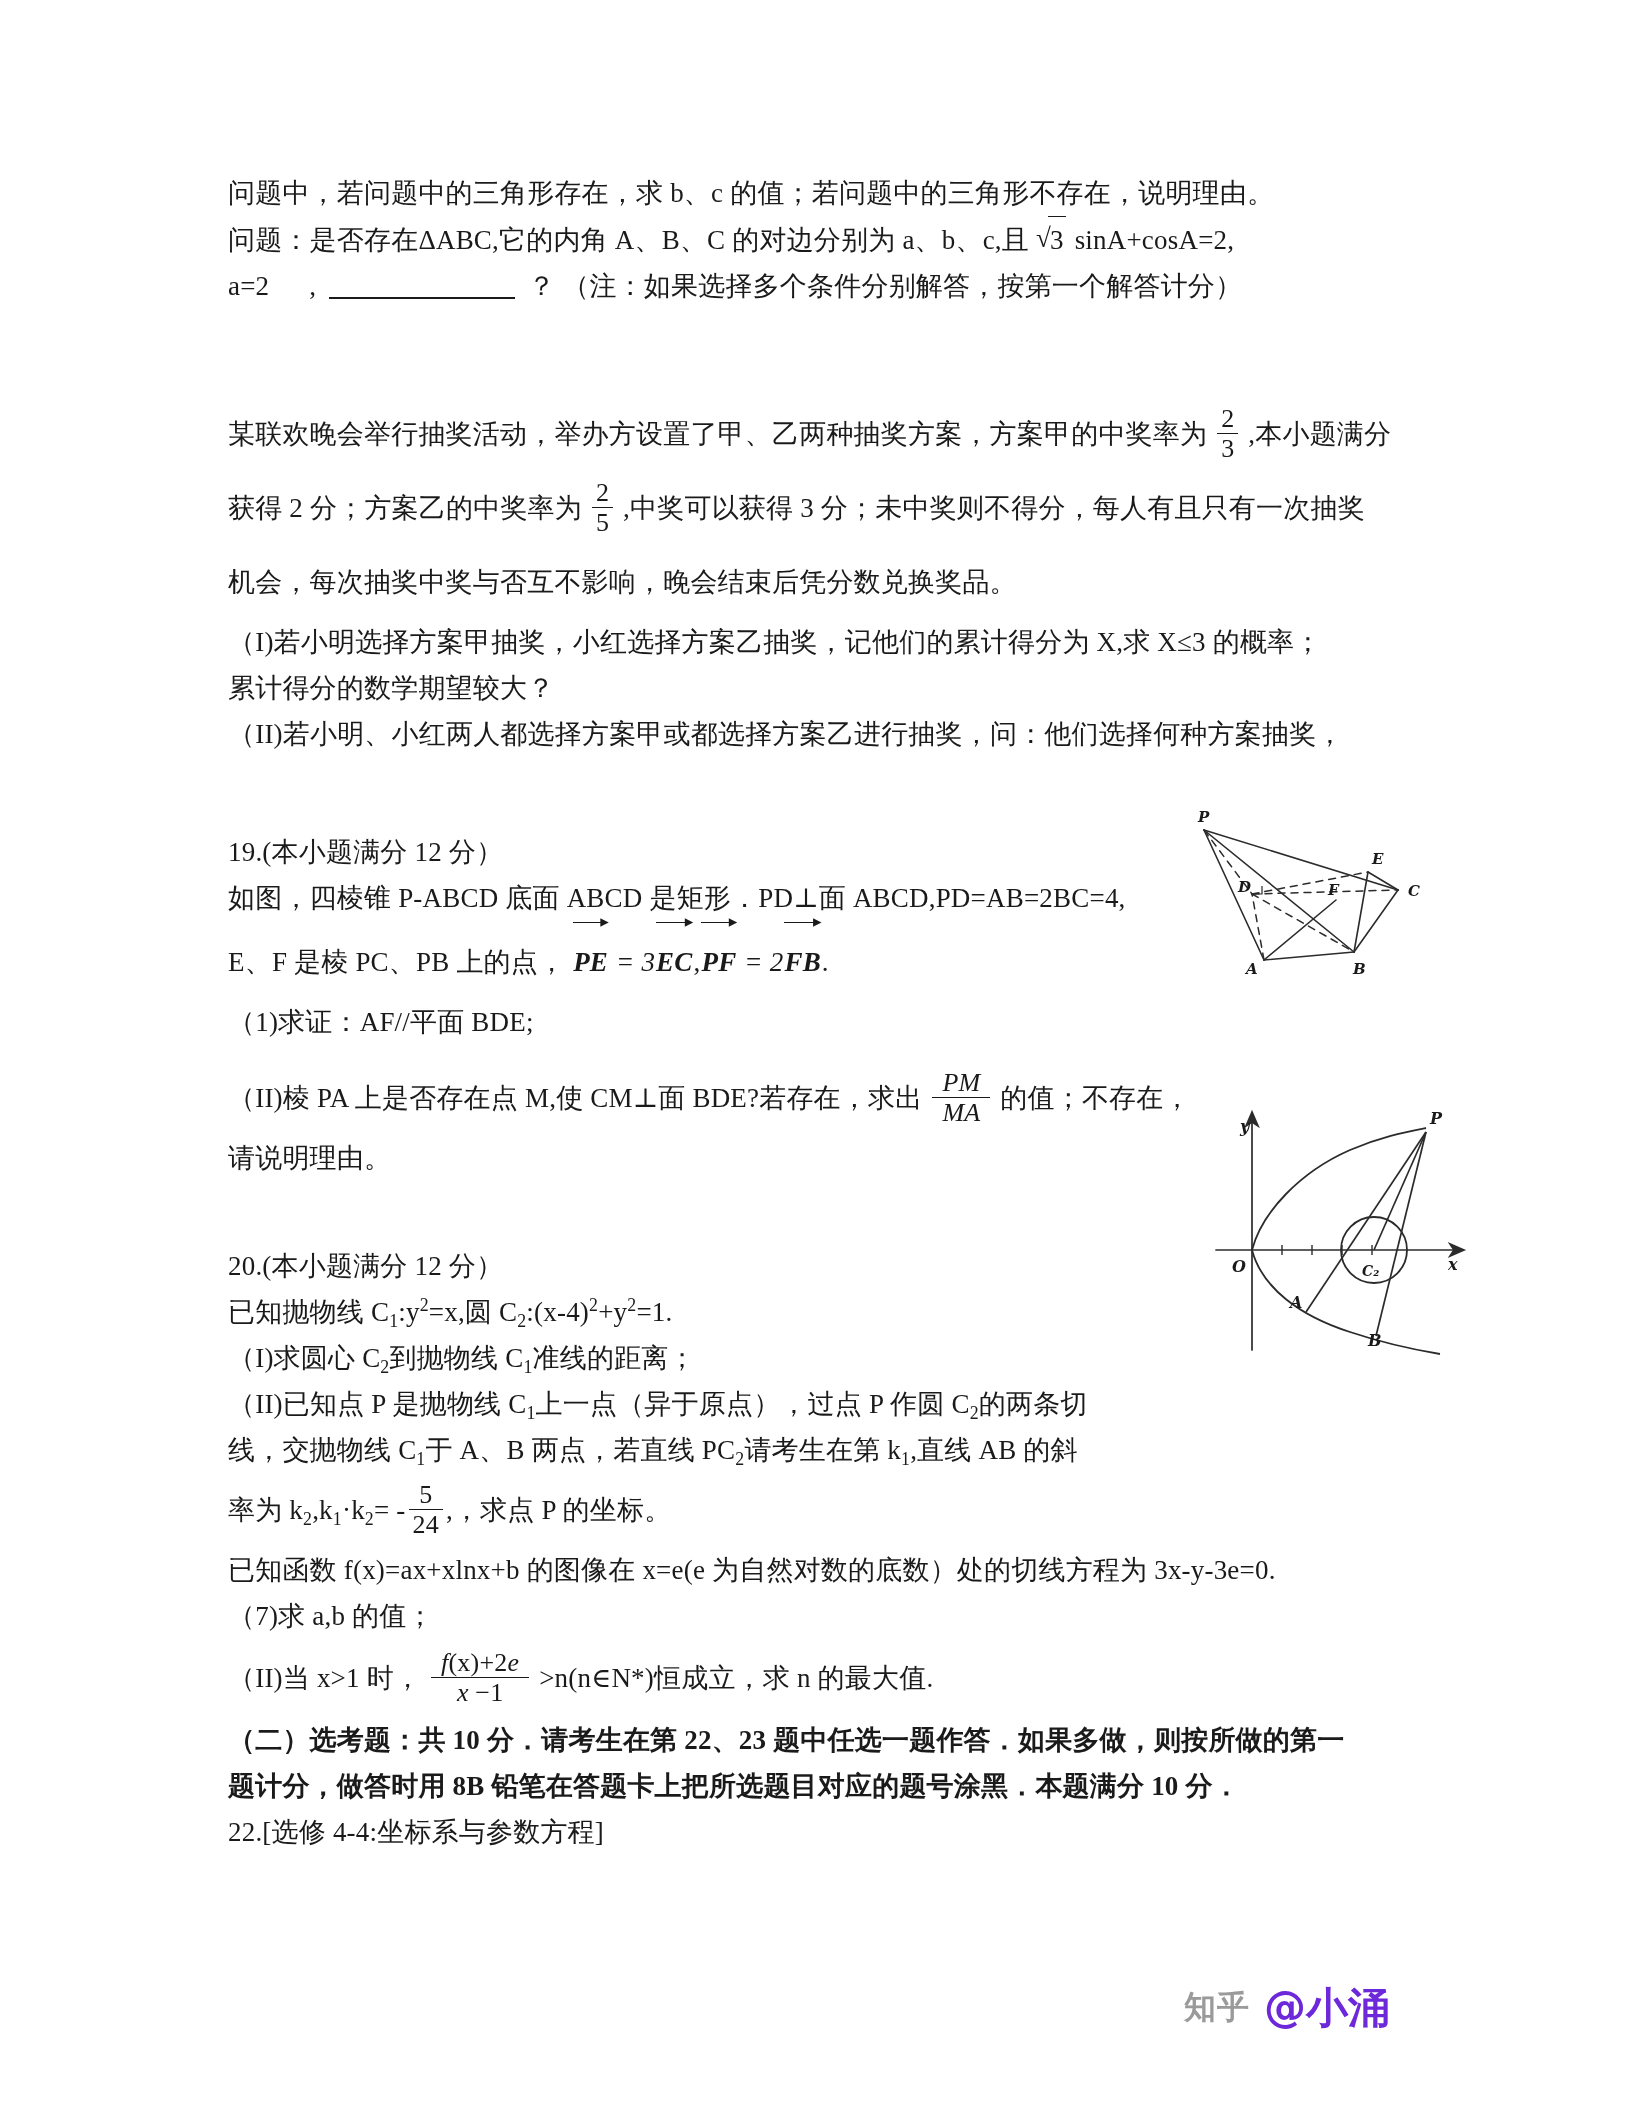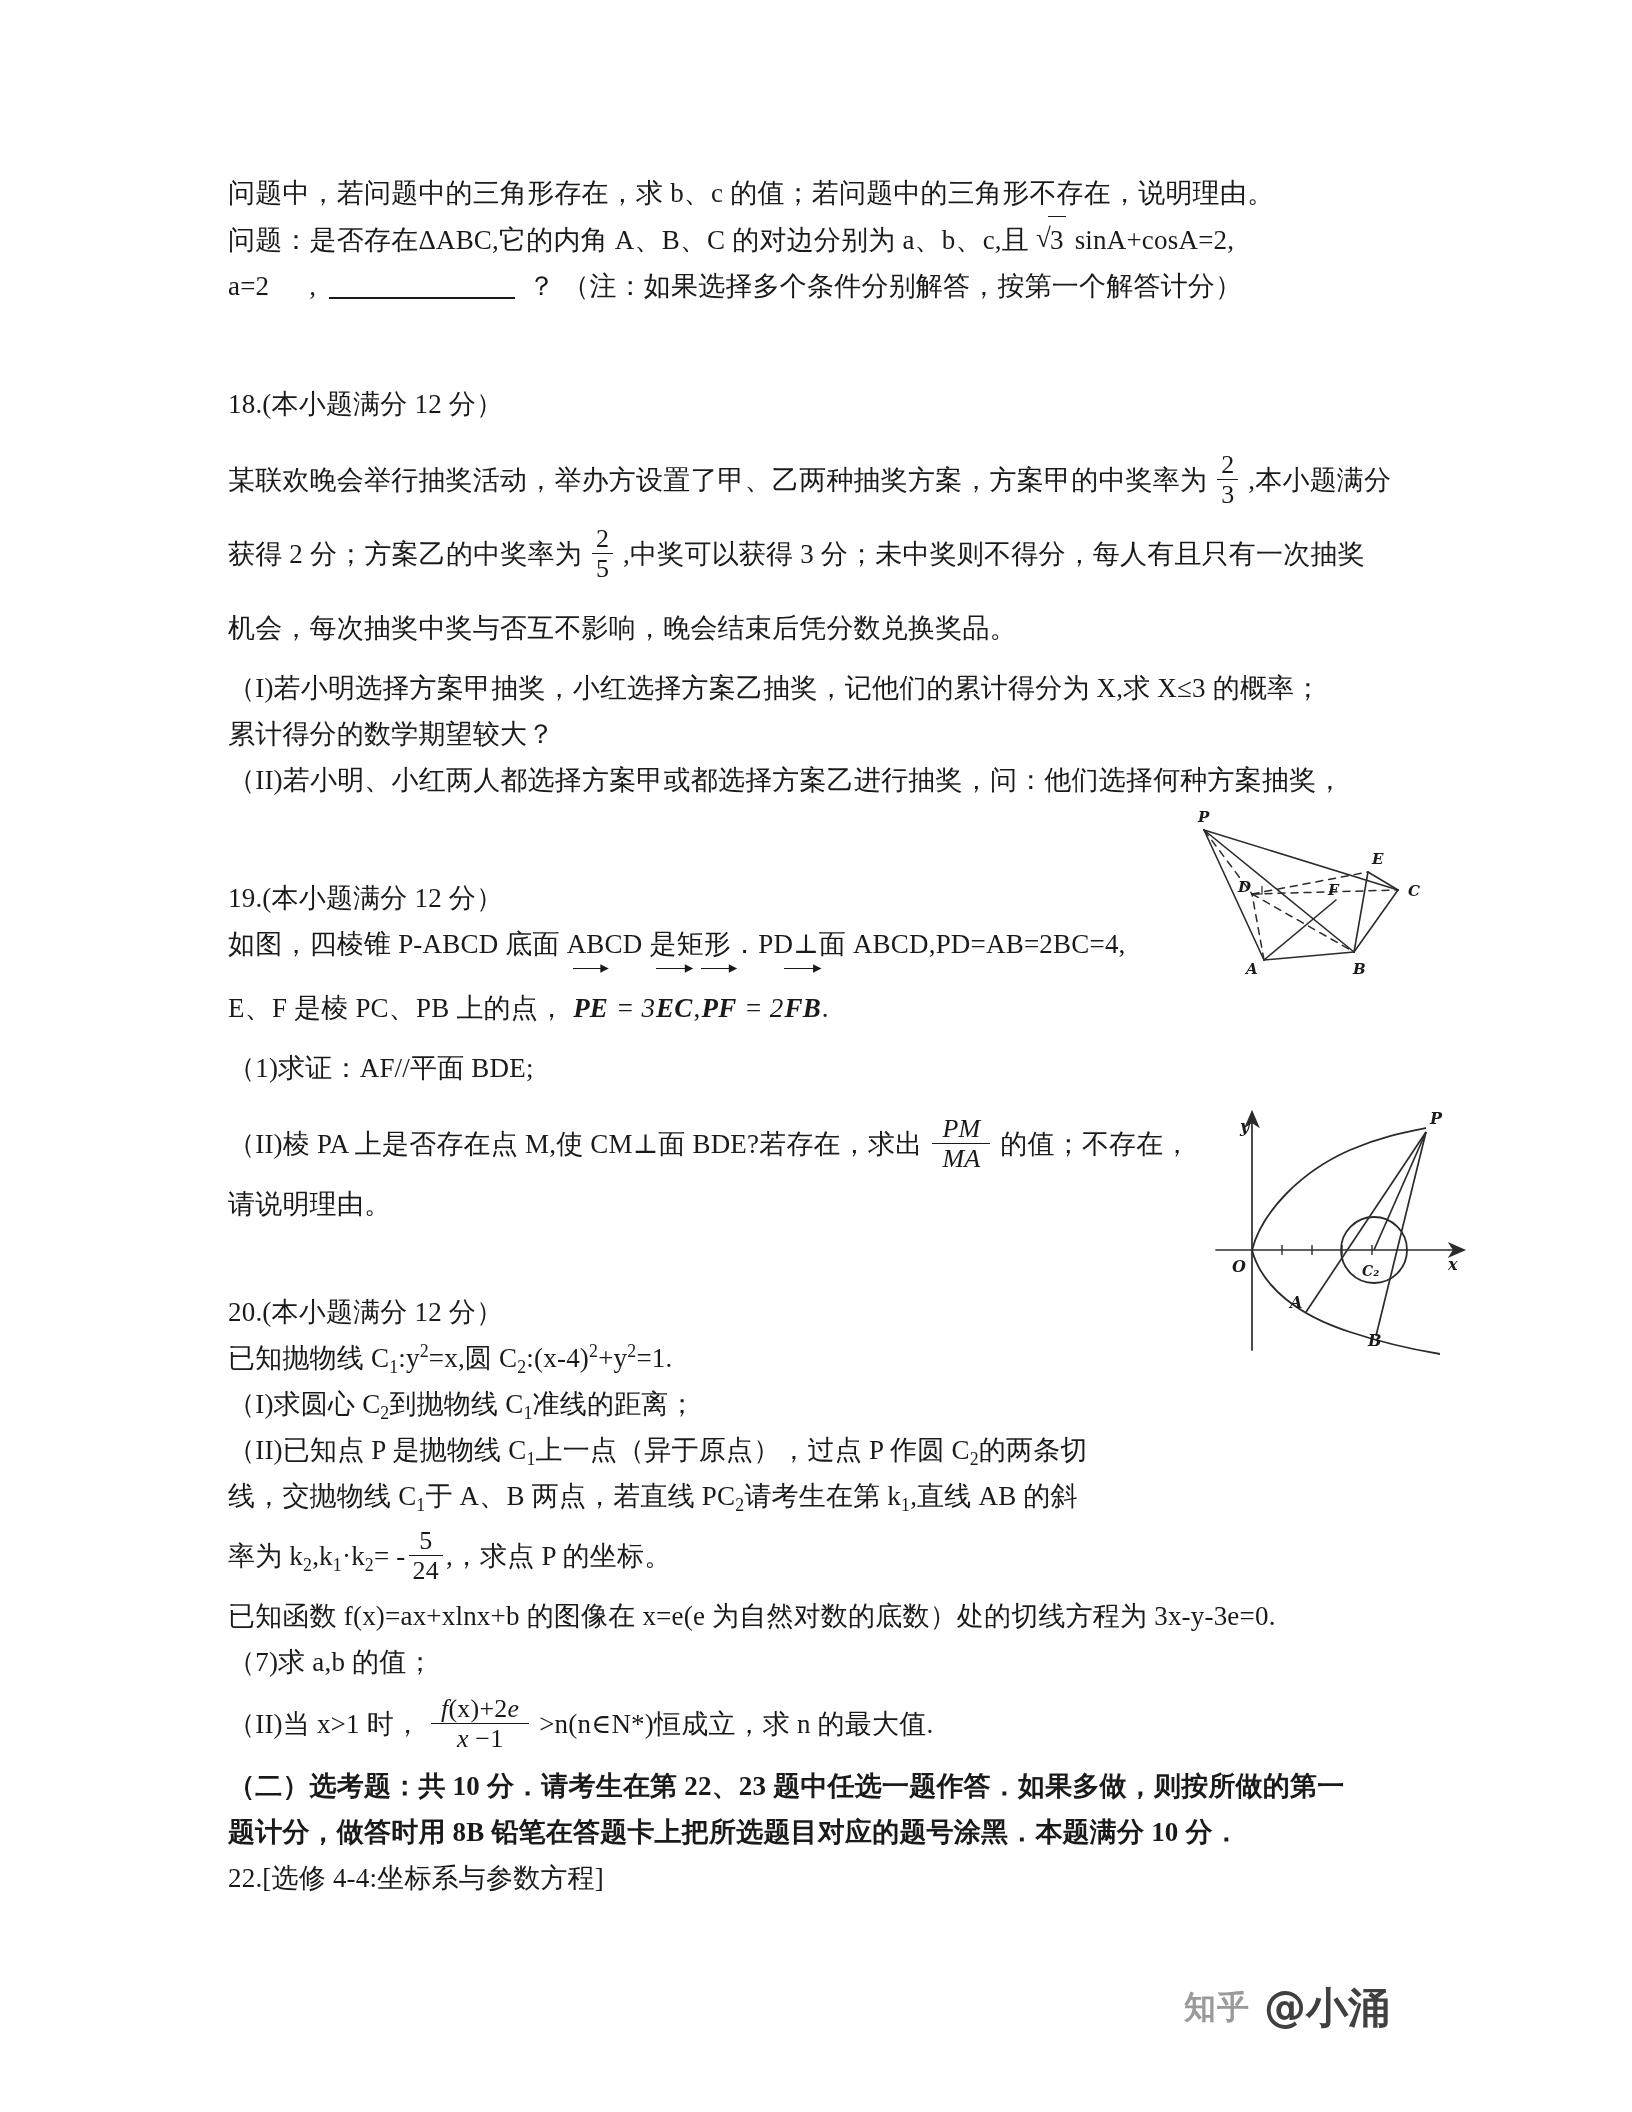--- a/index.html
+++ b/index.html
@@ -150,21 +150,21 @@
   .wm-logo {
     font-size: 32px;
     font-weight: bold;
     letter-spacing: 1px;
     color: #9a9a9a;
     font-family: "DejaVu Sans", "Liberation Sans", sans-serif;
   }
   .wm-name {
     font-size: 42px;
     font-weight: bold;
-    color: #404040;
+    color: #6d28d9;
     font-family: "DejaVu Sans", "Liberation Sans", sans-serif;
   }
 </style>
 </head>
 <body>
 
 <div class="page">
 
   <div class="content">
 
@@ -181,21 +181,20 @@
         <span>,</span>
         <span class="blank-line"></span>
         <span>？</span>
         <span>（注：如果选择多个条件分别解答，按第一个解答计分）</span>
       </div>
     </div>
 
     <div class="gap-xl"></div>
 
     <div>
-      <div class="line"><span>18.(本小题满分 12 分）</span></div>
       <div class="gap-sm"></div>
       <div class="line tall">
         <span>某联欢晚会举行抽奖活动，举办方设置了甲、乙两种抽奖方案，方案甲的中奖率为</span>
         <span class="frac">
           <span class="num">2</span>
           <span class="den">3</span>
         </span>
         <span>,本小题满分</span>
       </div>
       <div class="line tall">

